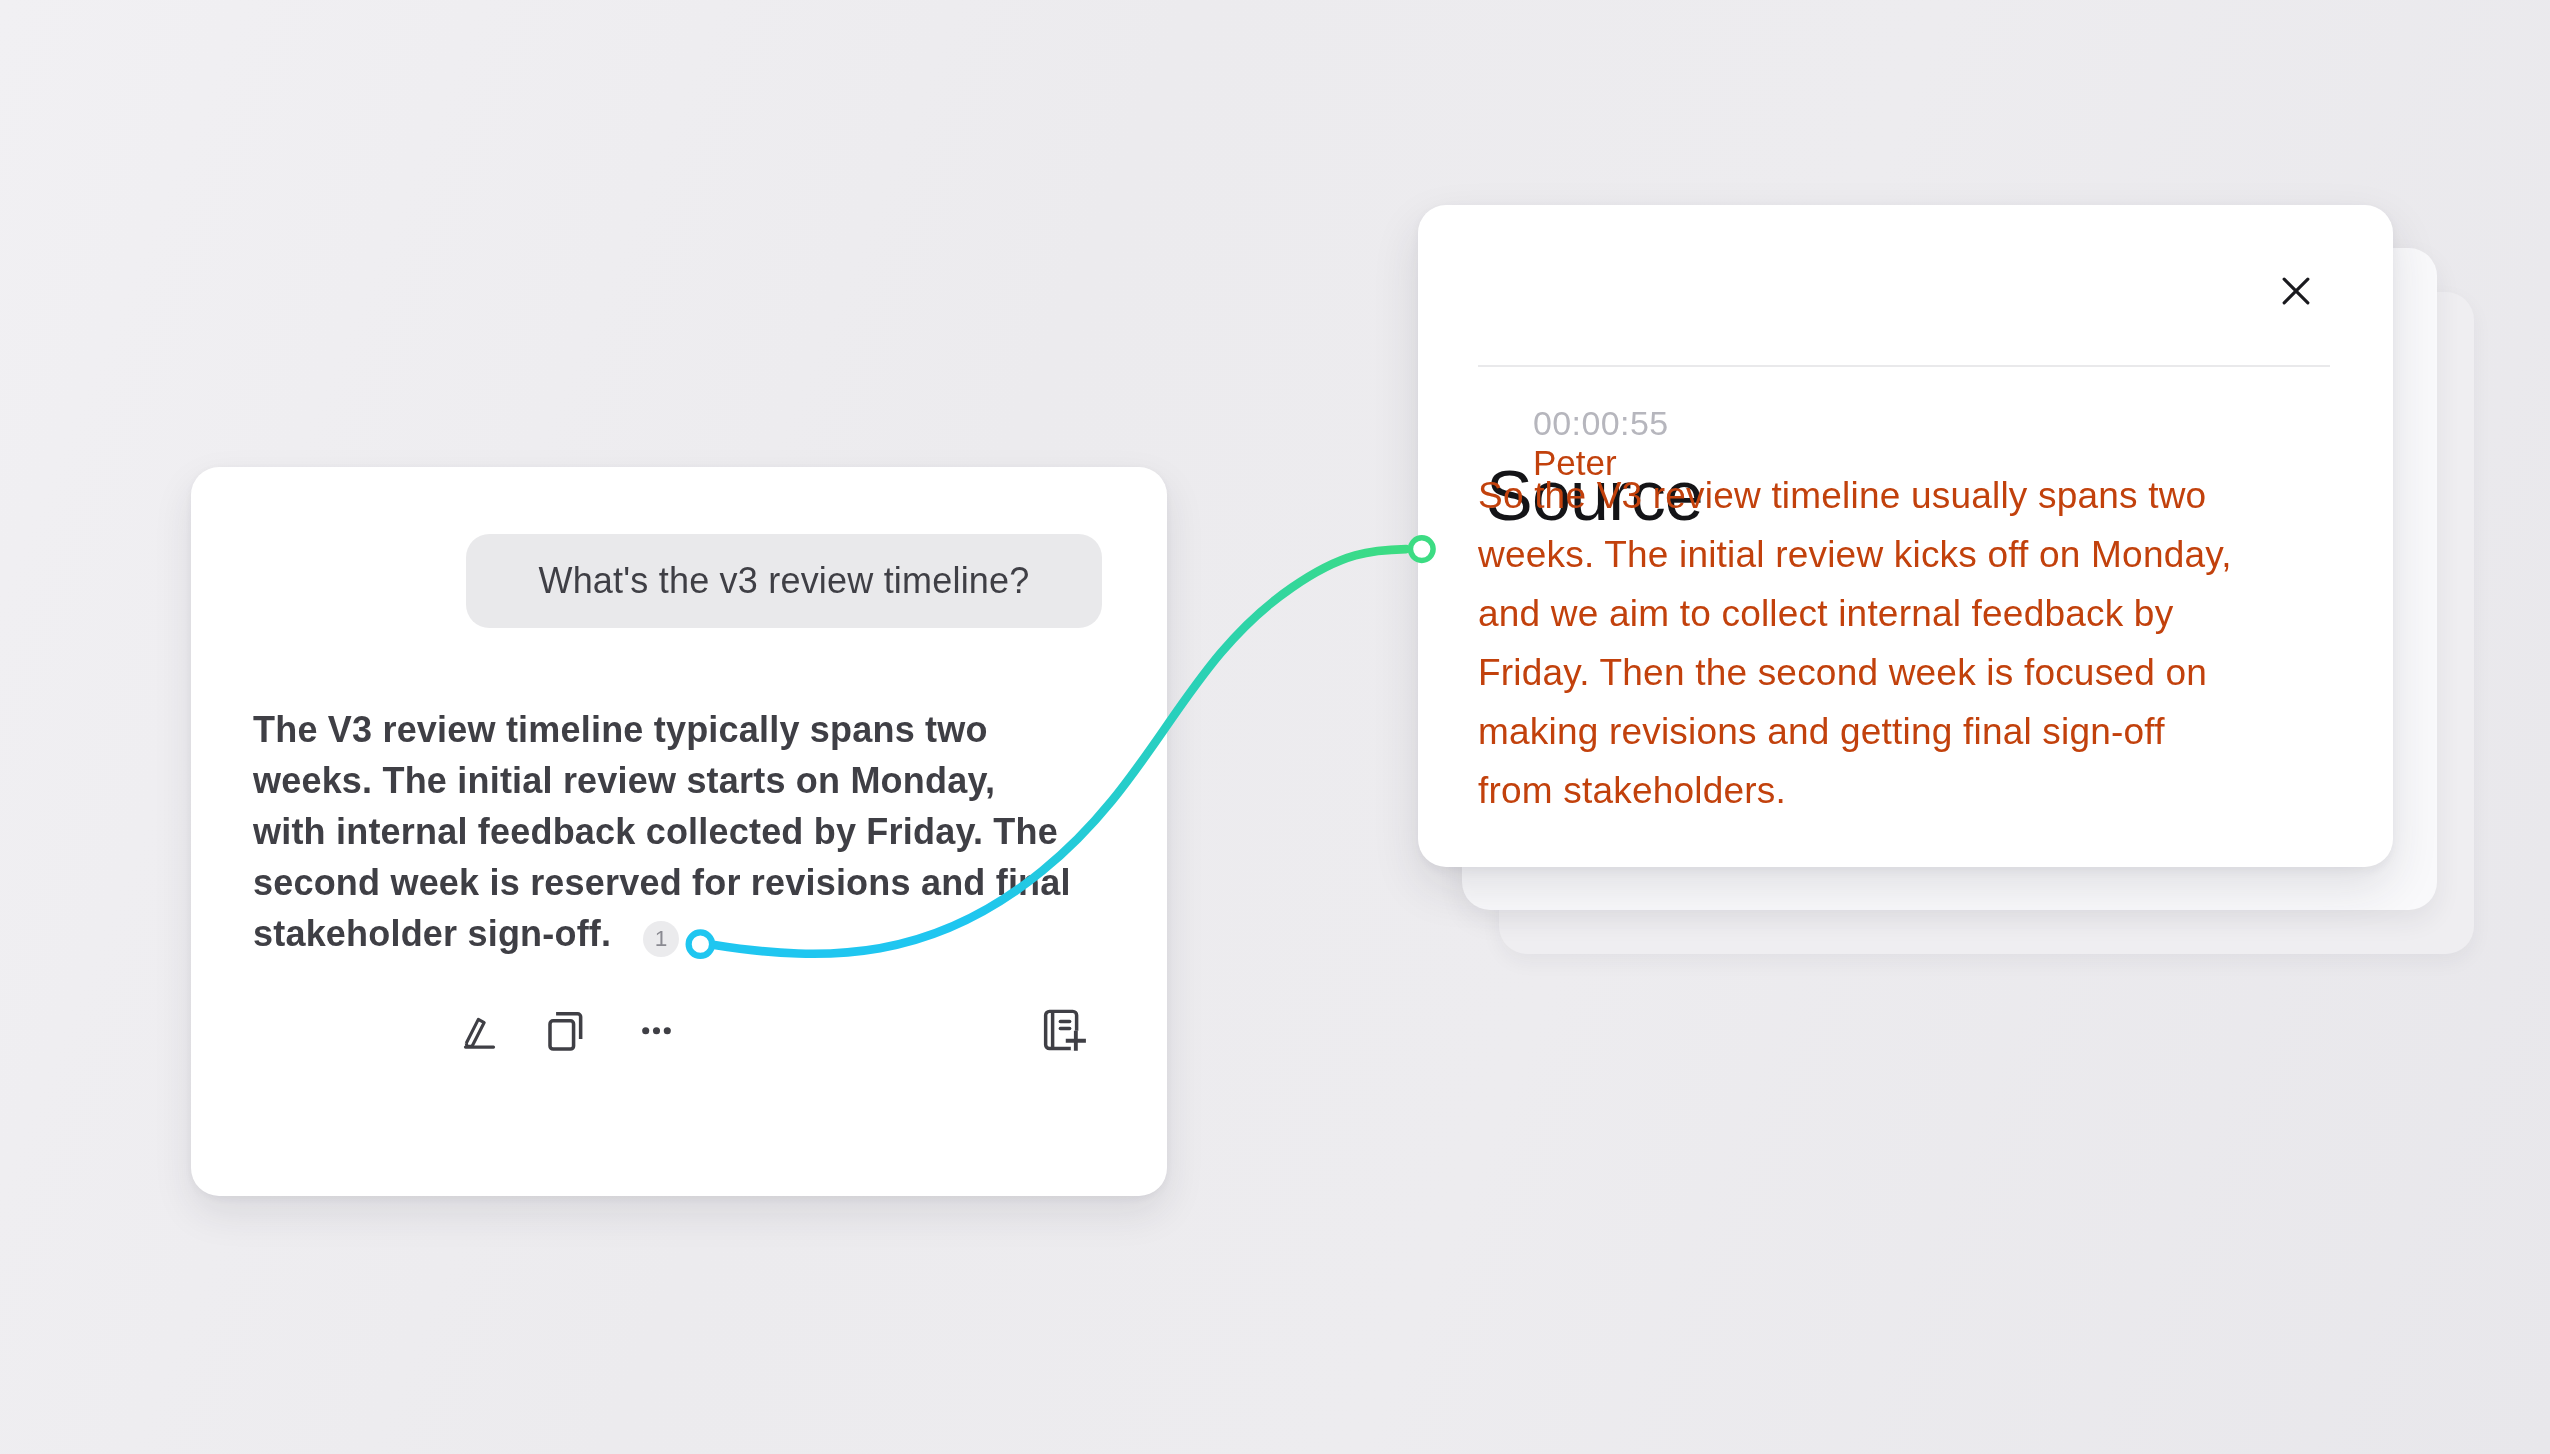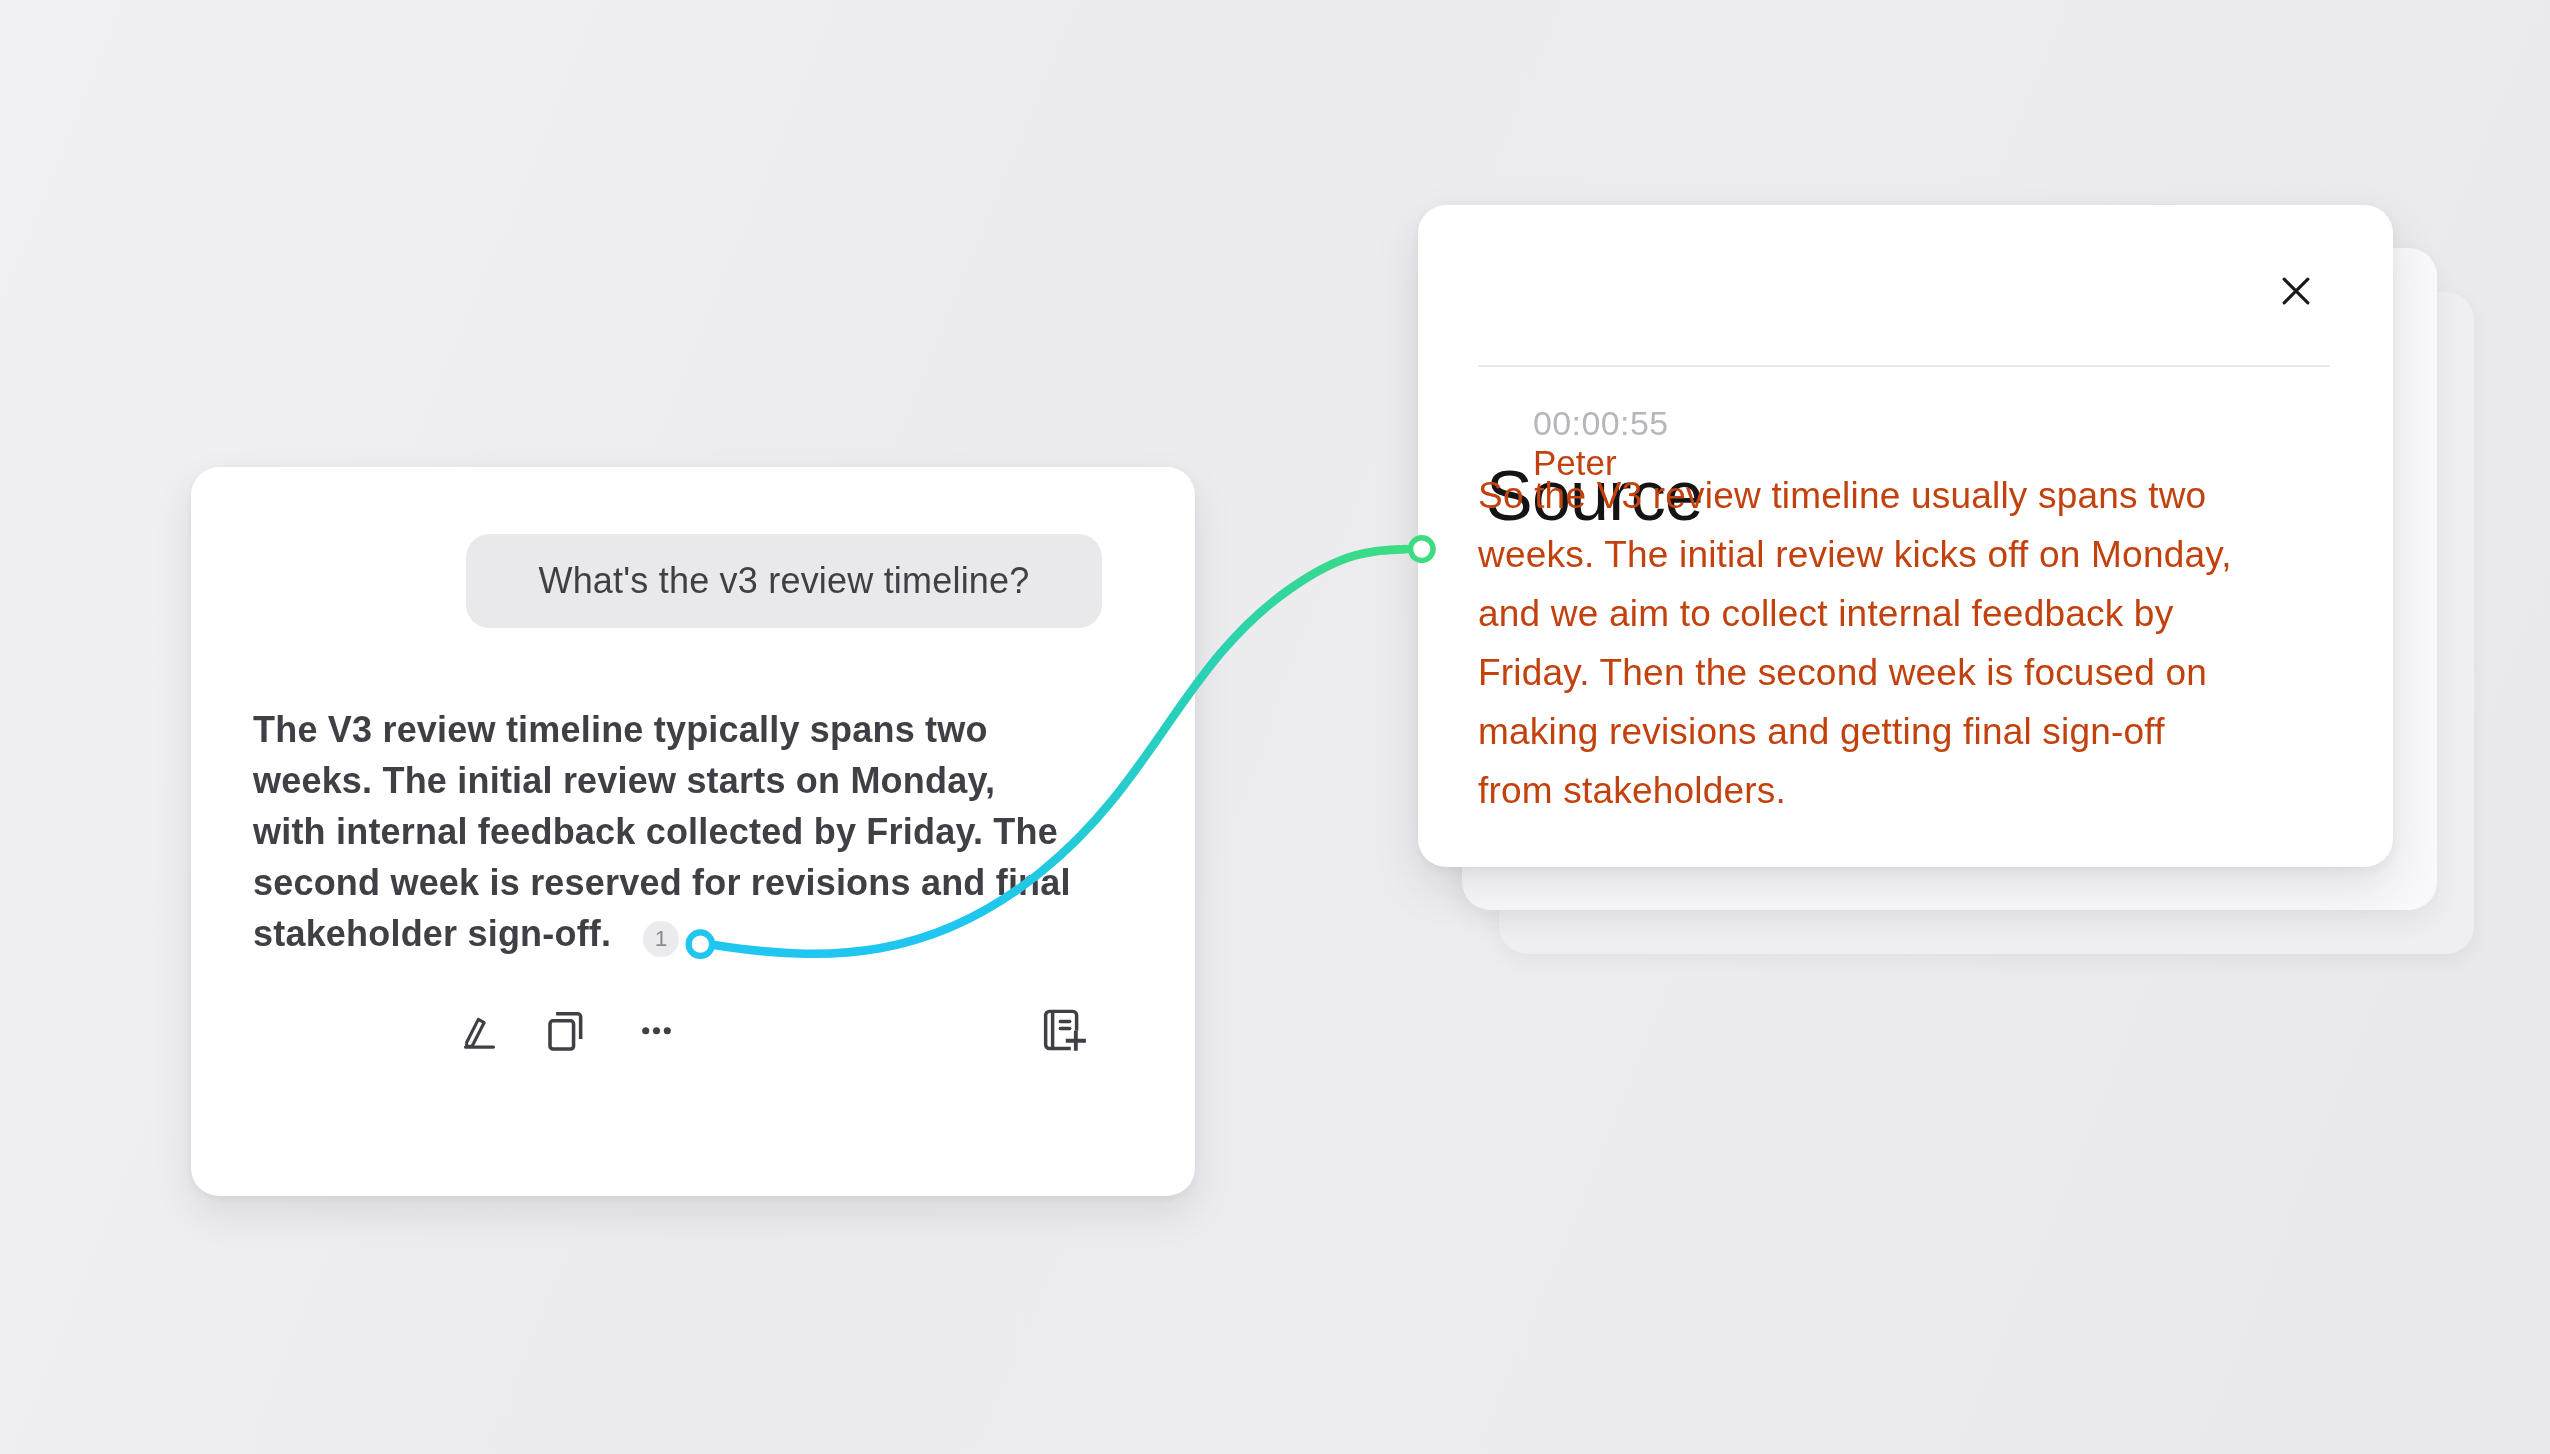--- a/index.html
+++ b/index.html
@@ -5,21 +5,20 @@
   html,body{margin:0;padding:0;background:#ECEBEE;}
   #canvas{
     position:relative;width:2550px;height:1455px;overflow:hidden;
     font-family:"Liberation Sans","DejaVu Sans",sans-serif;
     background:linear-gradient(112deg,#F1F0F3 0%,#ECEBEE 38%,#EDECEF 62%,#E8E7EB 100%);
   }
   .card{position:absolute;background:#FFFFFF;border-radius:28px;}
   .chat-card{
     left:191px;top:467px;width:976px;height:729px;
     box-shadow:0 17px 39px rgba(40,40,60,0.10),0 2.3px 7.8px rgba(40,40,60,0.05);
-    padding-left:28px;
   }
   .source-card{
     left:1418px;top:205px;width:975px;height:662px;
     box-shadow:0 20px 47px rgba(40,40,60,0.12),0 3.1px 9.4px rgba(40,40,60,0.05);
   }
   .stack-card{position:absolute;width:975px;height:662px;border-radius:28px;}
   .stack-1{left:1462px;top:248px;background:#F9F9FB;box-shadow:0 11px 26.5px rgba(40,40,60,0.07);}
   .stack-2{left:1499px;top:292px;background:#EFEEF1;box-shadow:0 7.8px 20px rgba(40,40,60,0.05);}
 
   

